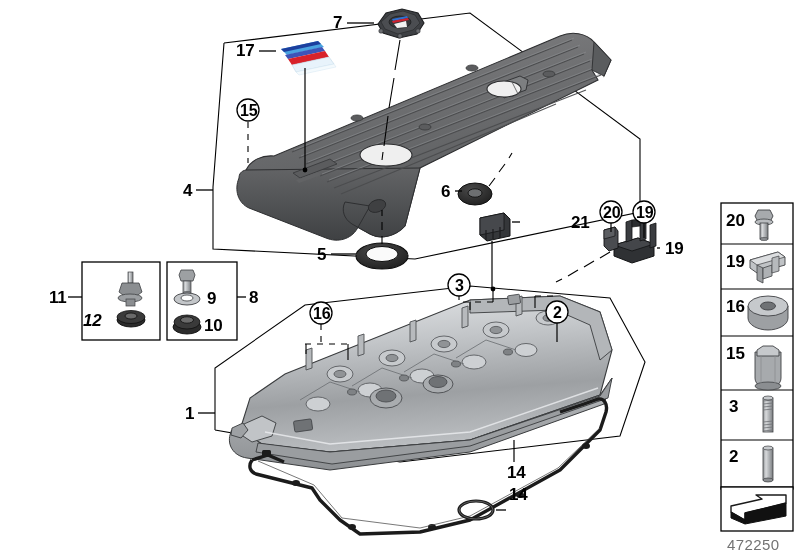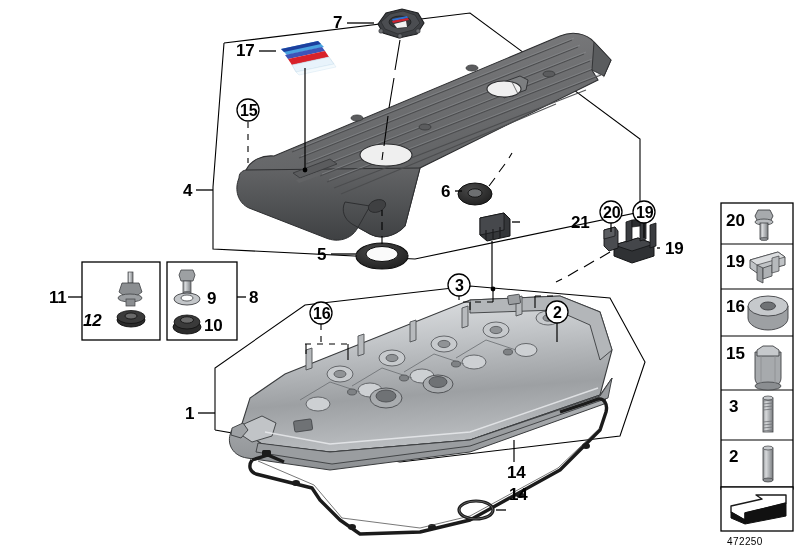--- a/index.html
+++ b/index.html
@@ -4,21 +4,21 @@
 <style>
   html,body{margin:0;padding:0;background:#ffffff;}
   body{width:800px;height:560px;overflow:hidden;
        font-family:"Liberation Sans",sans-serif;color:#1a1a1a;}
   #stage{position:relative;width:800px;height:560px;background:#fff;}
   svg.layer{position:absolute;left:0;top:0;width:800px;height:560px;}
   .lbl{position:absolute;font-weight:bold;font-size:17px;line-height:1;
        letter-spacing:-0.2px;color:#000;white-space:nowrap;}
   .lbl.sm{font-size:16px;}
   .legnum{position:absolute;font-weight:bold;font-size:17px;color:#000;}
-  .diagno{position:absolute;font-size:10px;color:#000000;letter-spacing:.4px;}
+  .diagno{position:absolute;font-size:15px;color:#737373;letter-spacing:.4px;}
 </style>
 </head>
 <body>
 
 <div id="stage">
 
   <svg class="layer" viewBox="0 0 800 560">
     <defs>
       <linearGradient id="gPlastic" x1="0" y1="0" x2="0.3" y2="1">
         <stop offset="0%" stop-color="#828284"></stop>

